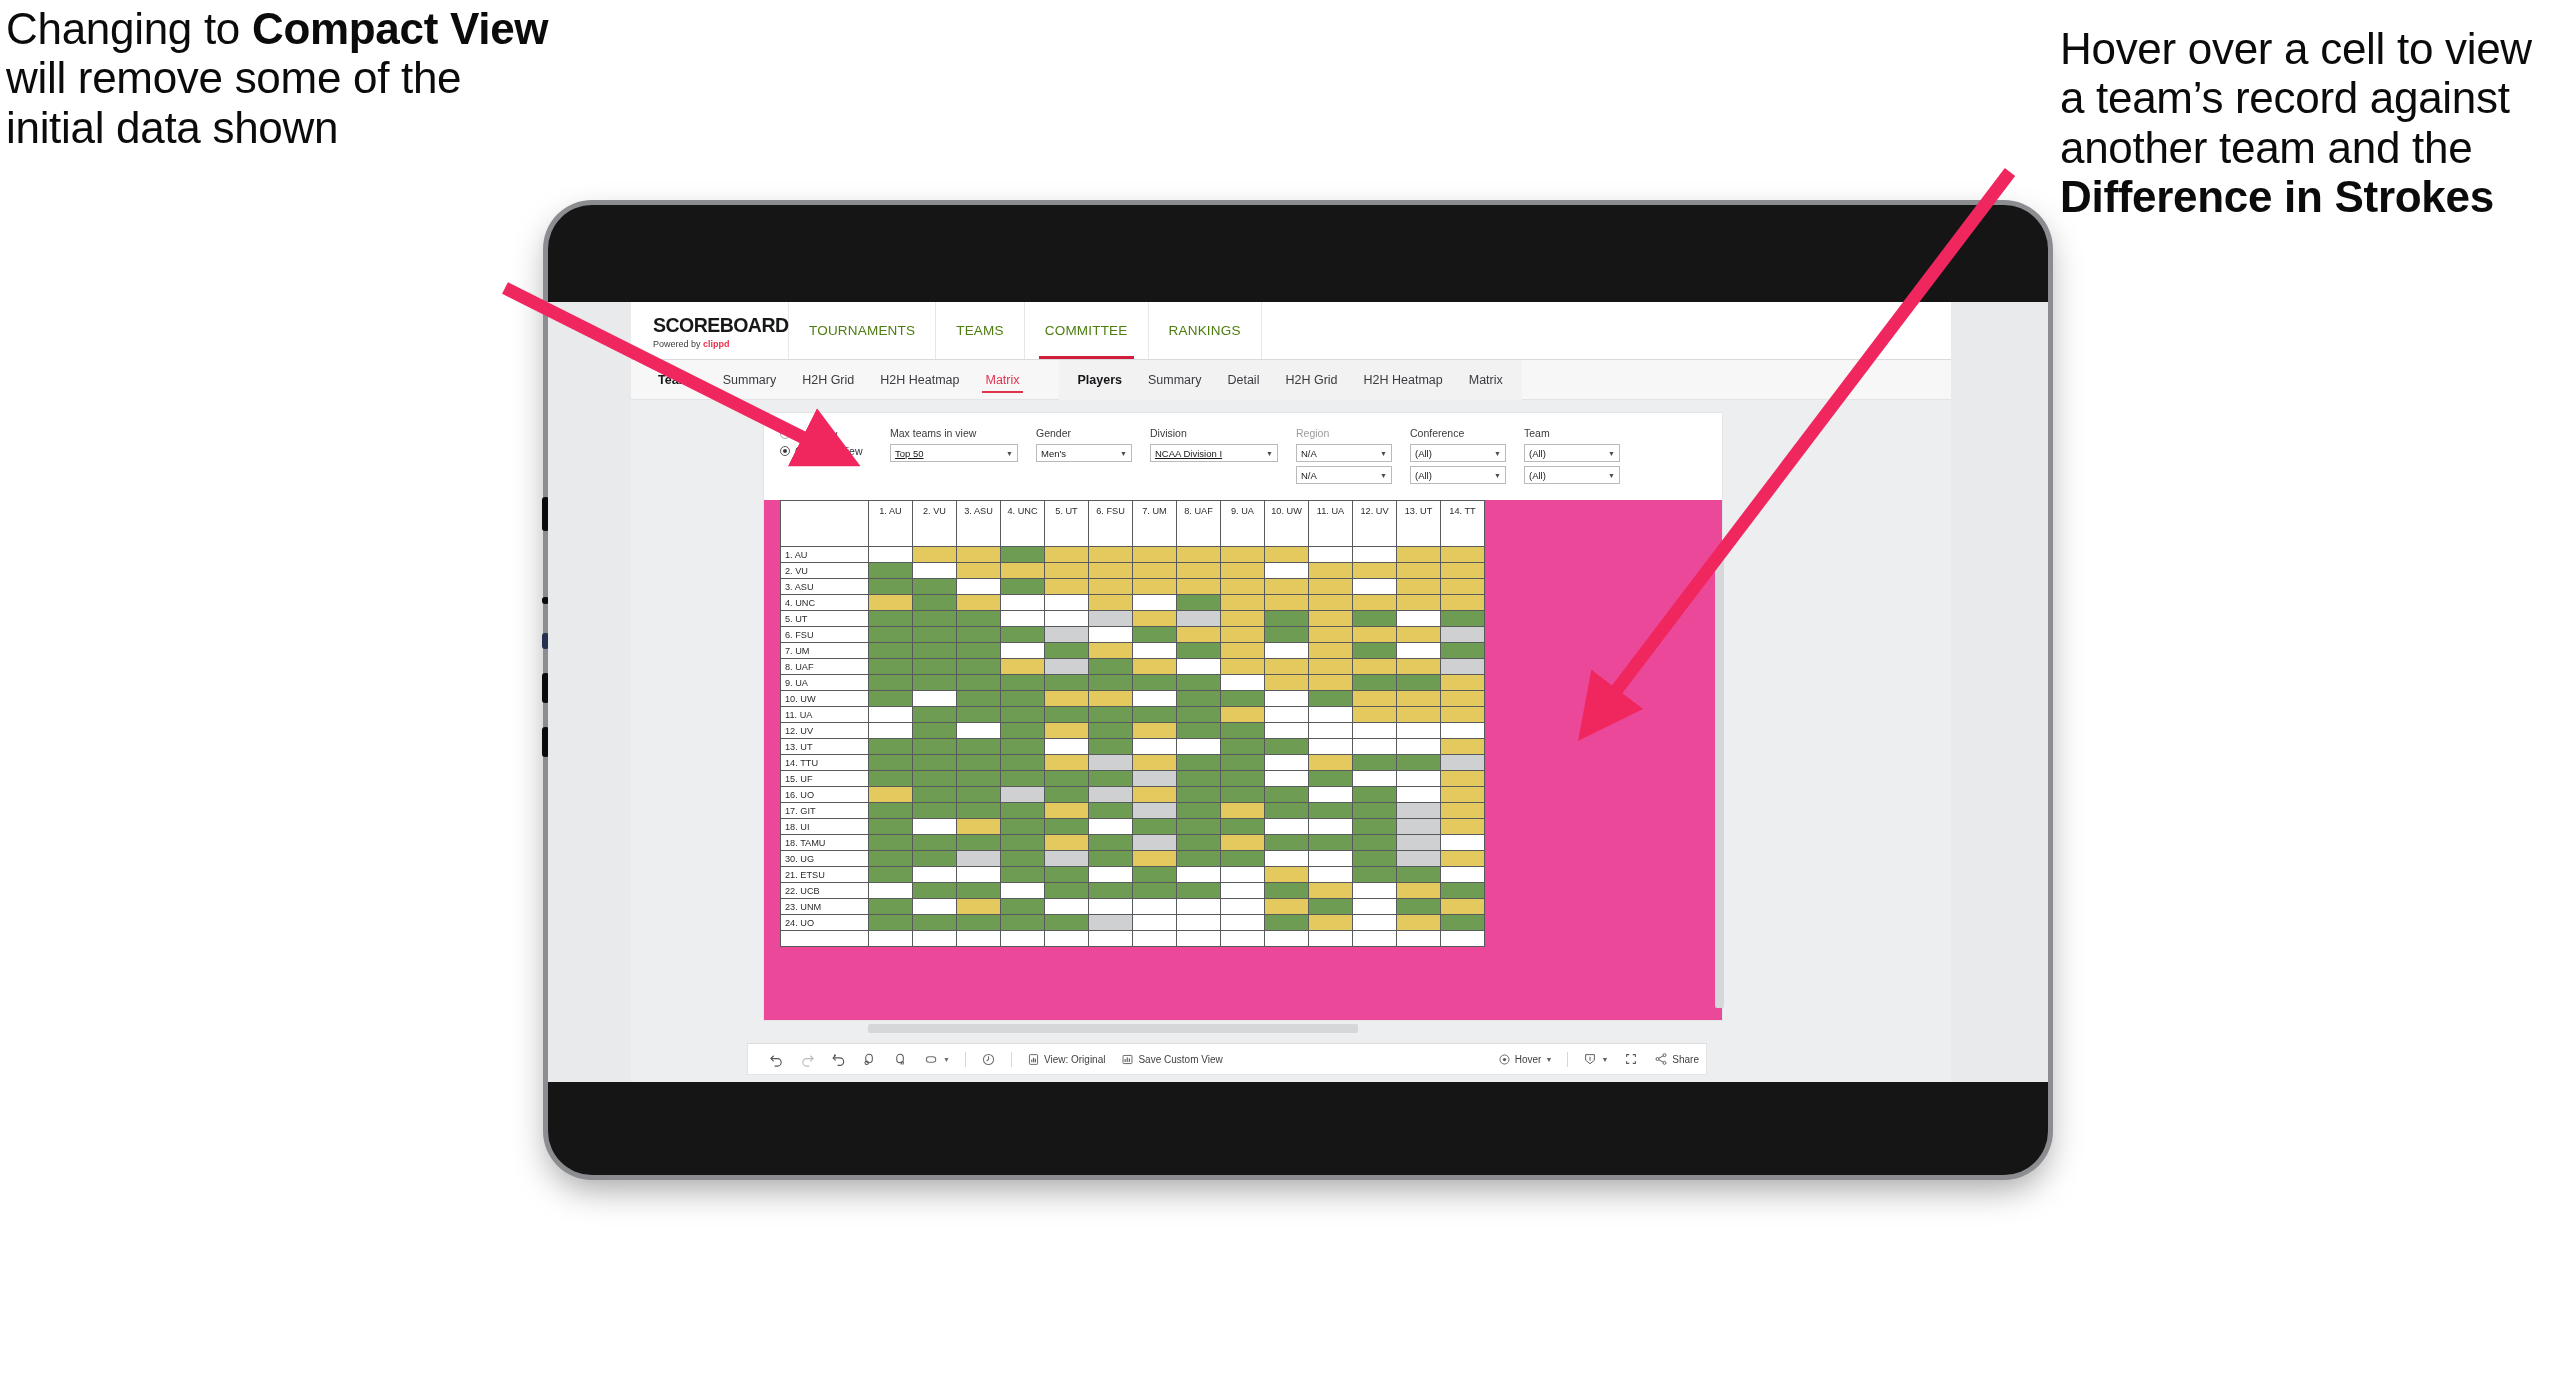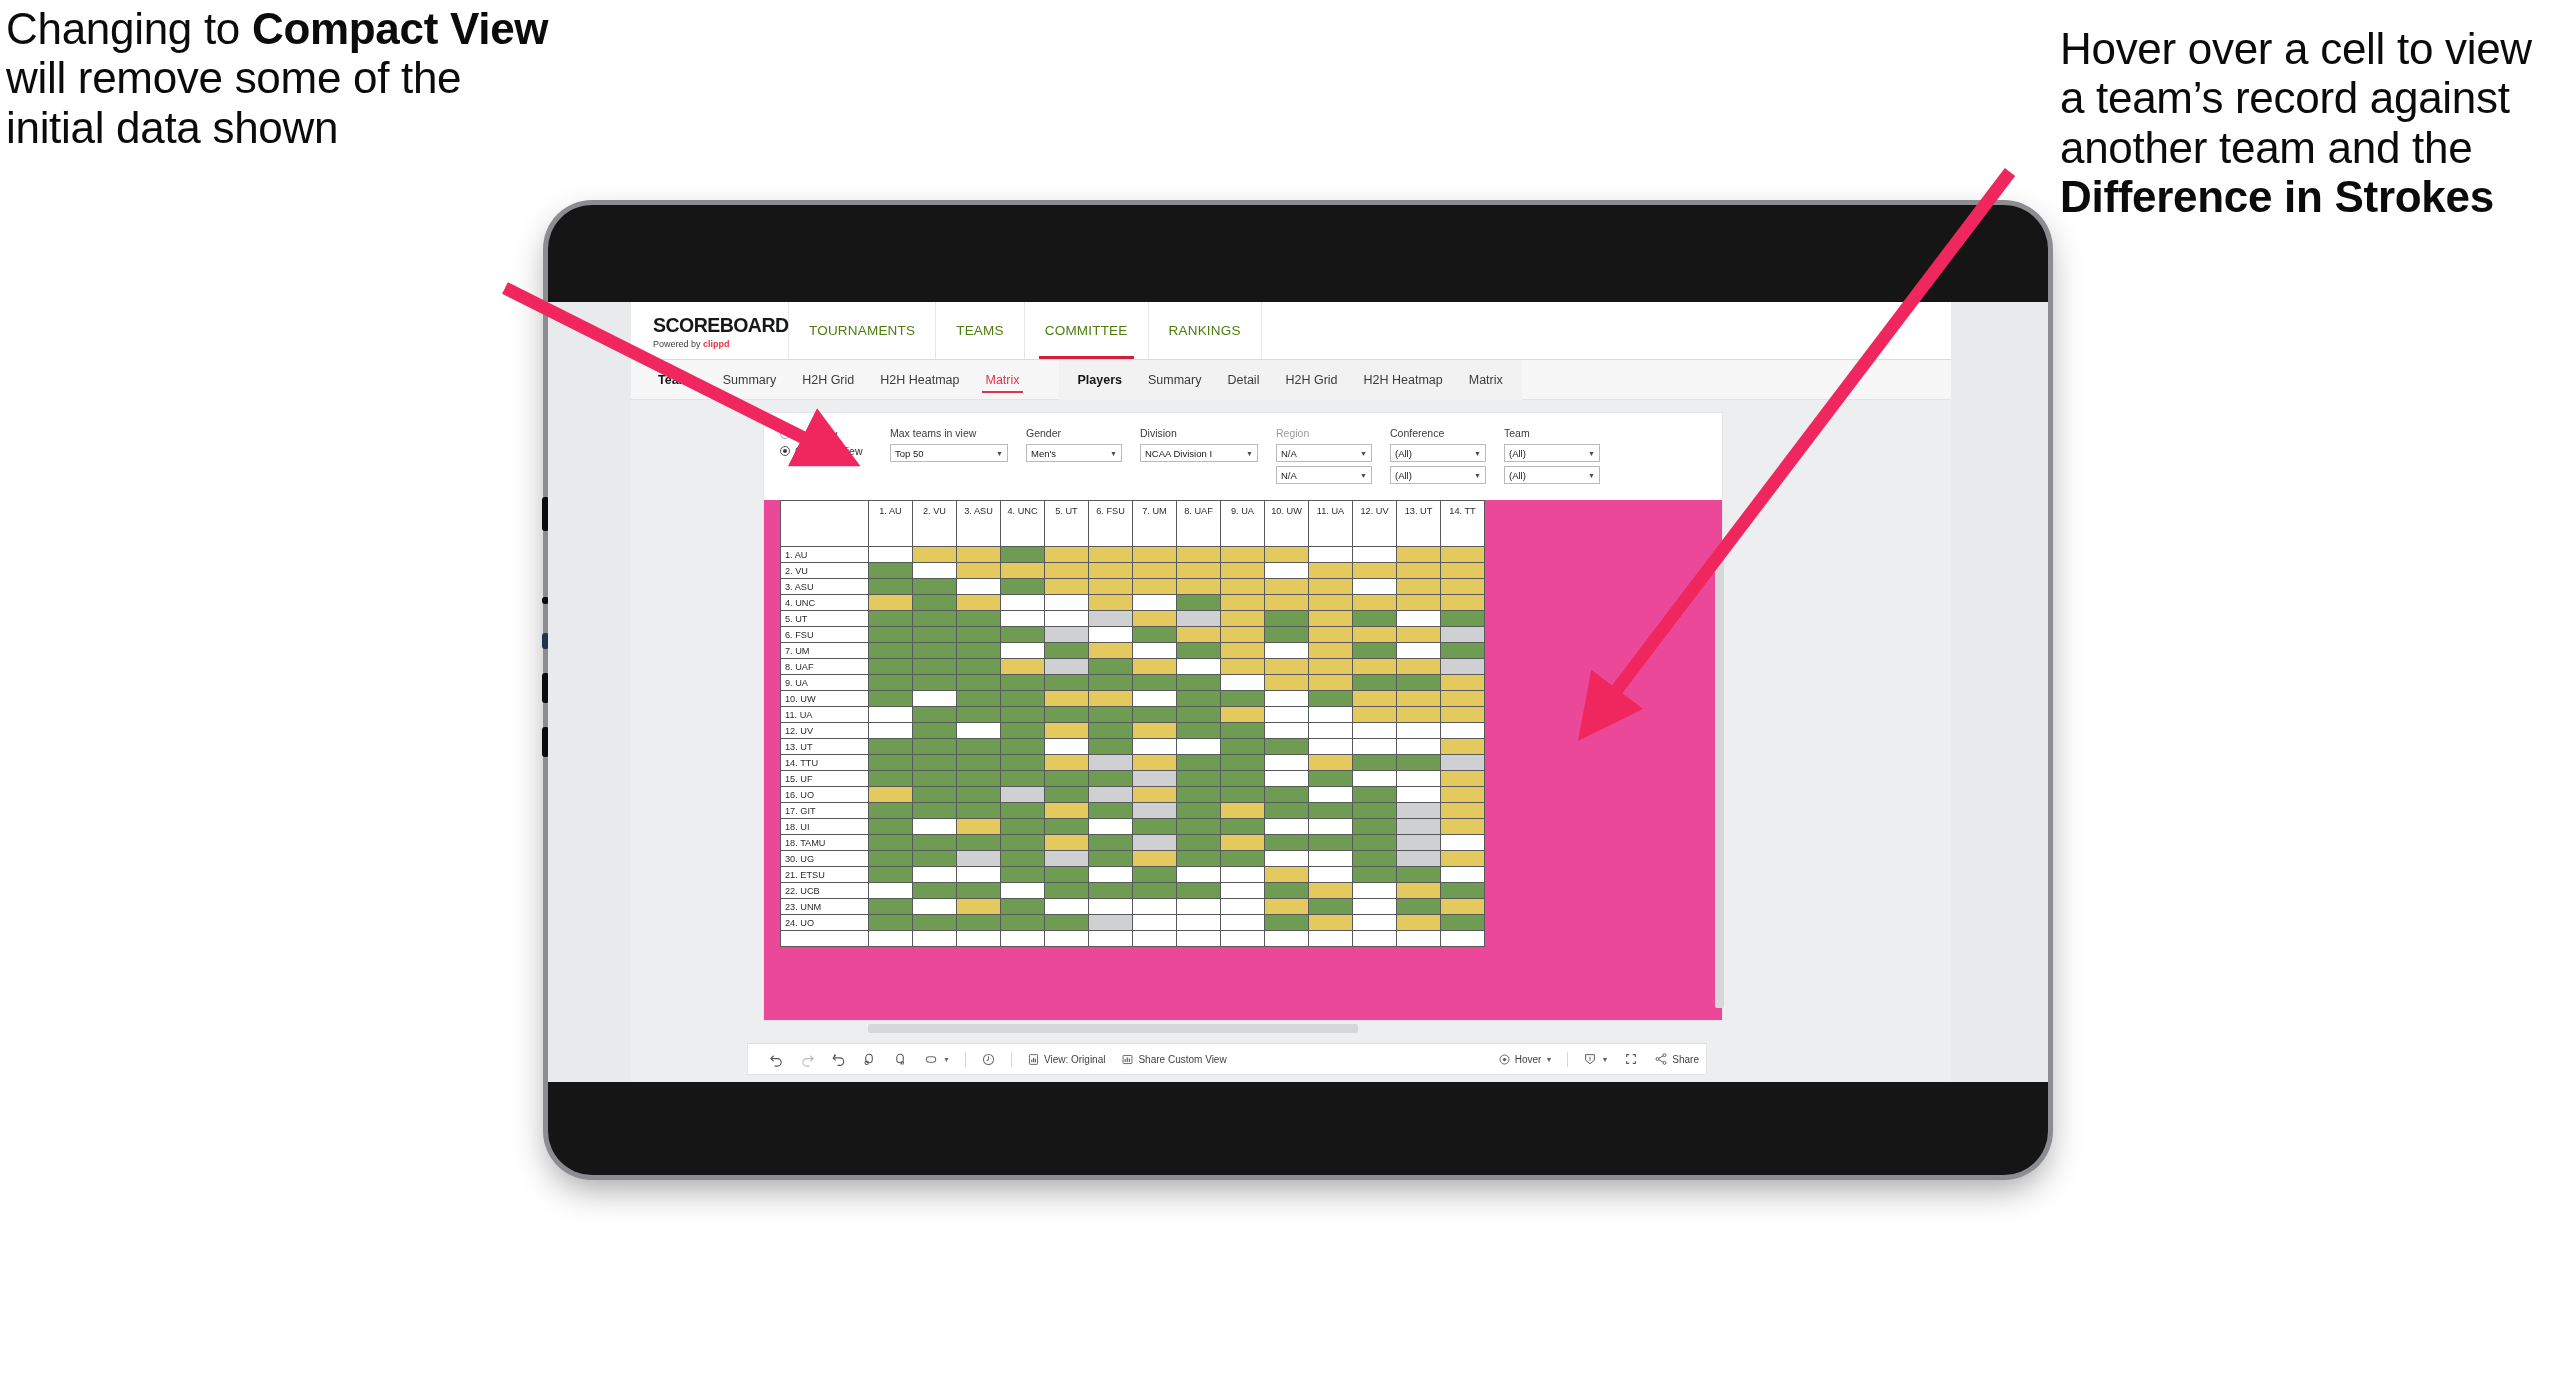--- a/index.html
+++ b/index.html
@@ -81,21 +81,21 @@
   
   #filters { display:flex; align-items:flex-start; padding:14px 12px 12px 16px; gap:18px; background:#fff; }
   .fgroup { display:flex; flex-direction:column; }
   .flabel { font-size:10.5px; color:#3a3b3e; margin-bottom:4px; height:13px; }
   .flabel.dim { color:#9a9b9e; }
   .fsel {
     width:96px; height:18px; border:1px solid #b9babd; background:#fff;
     font-size:9.5px; color:#17181a; display:flex; align-items:center;
     padding-left:4px; position:relative; margin-bottom:4px;
   }
-  .fsel.w118 { width:118px; }
+  .fsel.w118 { width:128px;text-decoration:underline; }
   .fsel .car { position:absolute; right:4px; font-size:7px; color:#4a4b4e; }
   .radios { display:flex; flex-direction:column; gap:5px; padding-top:1px; width:92px; }
   .radio { display:flex; align-items:center; gap:5px; font-size:10.5px; color:#2d2e31; }
   .rdot { width:10px; height:10px; border-radius:50%; border:1px solid #a9aaad; background:#fff; position:relative; flex:none; }
   .rdot.on { border-color:#56575a; }
   .rdot.on::after { content:""; position:absolute; left:2px; top:2px; width:4px; height:4px; border-radius:50%; background:#3a3b3e; }
 
   
   #matrix-wrap { position:relative; padding:0 0 0 16px; background:#ec4899; }
   table.matrix { border-collapse:collapse; table-layout:fixed; }
@@ -779,21 +779,21 @@
                 </svg>
               <span>View: Original</span>
             </div>
             <div class="tb">
               <svg width="13" height="13" viewBox="0 0 16 16">
                   <rect x="2.5" y="3" width="11" height="10" rx="1" fill="none" stroke="#5a5b5e" stroke-width="1.1"></rect>
                   <rect x="4.4" y="7.4" width="1.4" height="3.6" fill="#5a5b5e"></rect>
                   <rect x="7" y="5.4" width="1.4" height="5.6" fill="#5a5b5e"></rect>
                   <rect x="9.6" y="6.6" width="1.4" height="4.4" fill="#5a5b5e"></rect>
                 </svg>
-              <span>Share Custom View</span>
+              <span>Save Custom View</span>
             </div>
             <div class="tbspace"></div>
             <div class="tb">
               <svg width="13" height="13" viewBox="0 0 16 16">
                   <circle cx="8" cy="8" r="5.6" fill="none" stroke="#5a5b5e" stroke-width="1.1"></circle>
                   <circle cx="8" cy="8" r="2" fill="#5a5b5e"></circle>
                 </svg>
               <span>Hover</span>
               <span style="font-size:7px;color:#5a5b5e;">▼</span>
             </div>

